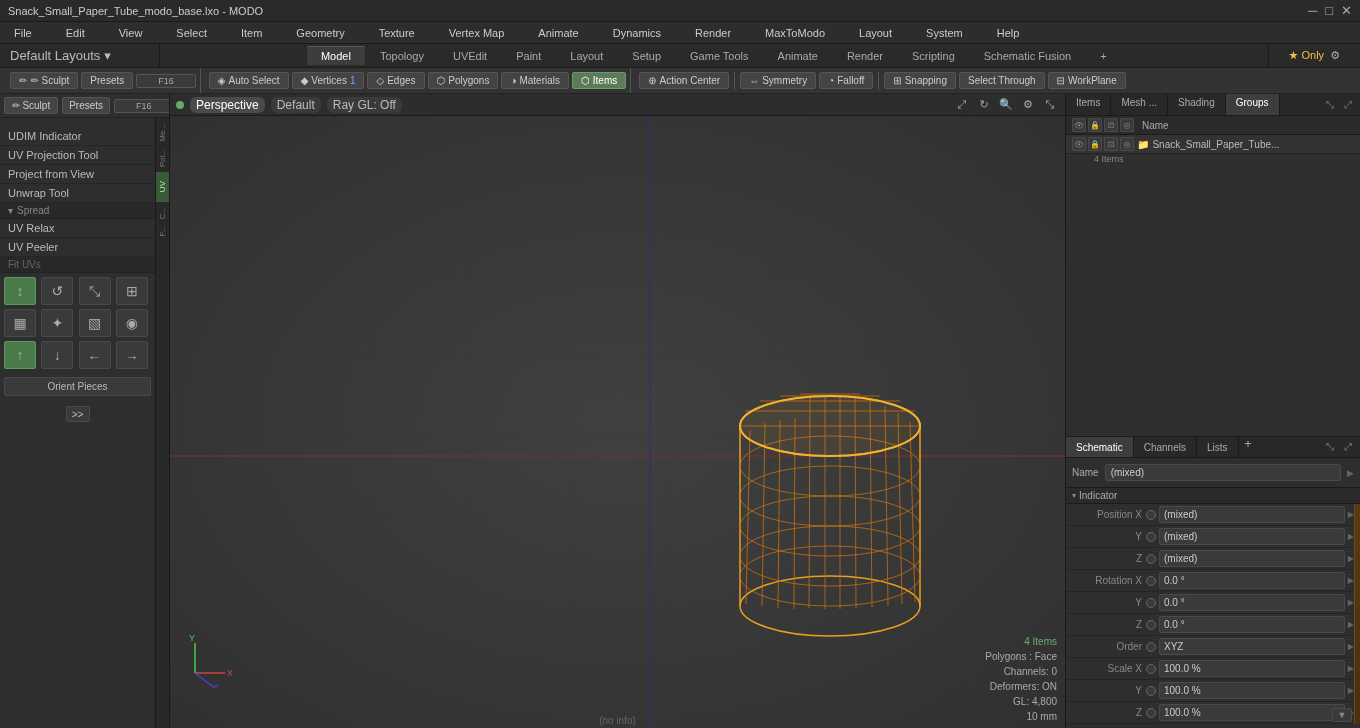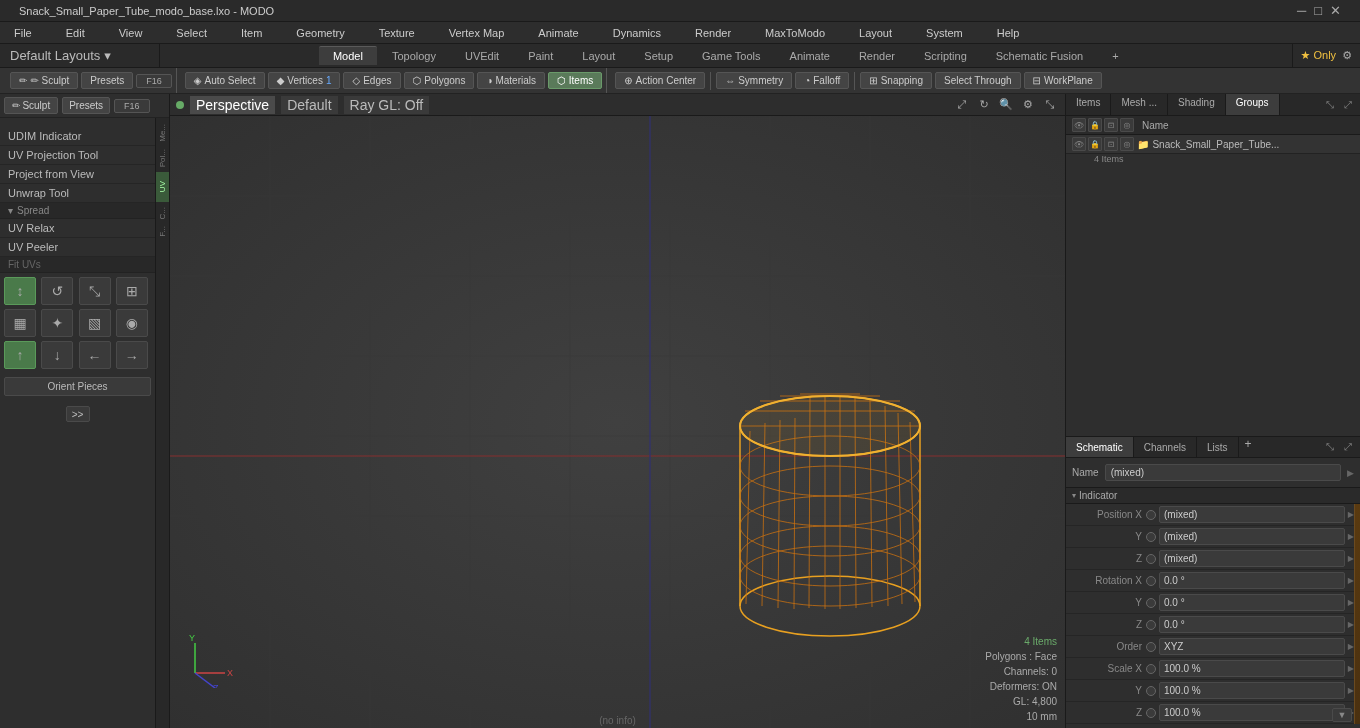--- a/index.html
+++ b/index.html
@@ -5,21 +5,21 @@
     * { box-sizing: border-box; margin: 0; padding: 0; }
     body { background: #3a3a3a; color: #ccc; font-family: 'Segoe UI', Arial, sans-serif; font-size: 11px; width: 1360px; height: 728px; overflow: hidden; }
 
     
     #titlebar {
       background: #2a2a2a;
       height: 22px;
       display: flex;
       align-items: center;
       justify-content: space-between;
-      padding: 0 19px;
+      padding: 0 8px;
       border-bottom: 1px solid #1a1a1a;
     }
     #titlebar .controls { display: flex; gap: 8px; }
     #titlebar .controls span { font-size: 13px; cursor: pointer; color: #aaa; }
 
     
     #menubar {
       background: #2d2d2d;
       height: 22px;
       display: flex;
@@ -71,21 +71,21 @@
     }
     .layout-tab.active {
       background: #3d3d3d;
       color: #fff;
       border-top: 1px solid #5a5a5a;
     }
     .layout-right {
       display: flex;
       align-items: center;
       gap: 6px;
-      padding: 0 8px;
+      padding: 0 20px;
       border-left: 1px solid #1a1a1a;
       height: 100%;
     }
     .star-only { color: #f0c040; font-size: 11px; }
 
     
     #toolbar {
       background: #333;
       height: 26px;
       display: flex;
@@ -156,21 +156,21 @@
       border-radius: 2px;
       padding: 2px 6px;
       font-size: 10px;
       color: #ccc;
       cursor: pointer;
     }
     .f16-key {
       background: #3a3a3a;
       border: 1px solid #555;
       border-radius: 2px;
-      padding: 1px 9px;
+      padding: 1px 21px;
       font-size: 9px;
       color: #aaa;
     }
     .tool-item {
       padding: 3px 8px;
       font-size: 11px;
       color: #bbb;
       cursor: pointer;
       border-bottom: 1px solid #252525;
     }
@@ -279,21 +279,21 @@
     .vp-header {
       height: 22px;
       background: #2d2d2d;
       display: flex;
       align-items: center;
       padding: 0 6px;
       gap: 6px;
       border-bottom: 1px solid #1a1a1a;
     }
     .vp-dot { width: 8px; height: 8px; background: #6a6; border-radius: 50%; }
-    .vp-label { color: #bbb; font-size: 14px; cursor: pointer; padding: 1px 6px; background: #3a3a3a; border-radius: 0; }
+    .vp-label { color: #bbb; font-size: 12px; cursor: pointer; padding: 1px 6px; background: #3a3a3a; border-radius: 6px; }
     .vp-label.active { color: #fff; background: #4a4a4a; }
     .vp-icons { margin-left: auto; display: flex; gap: 4px; align-items: center; }
     .vp-icon-btn {
       width: 18px; height: 18px;
       display: flex; align-items: center; justify-content: center;
       cursor: pointer; color: #aaa; font-size: 11px;
     }
     .vp-canvas {
       width: 100%;
       height: calc(100% - 22px);

